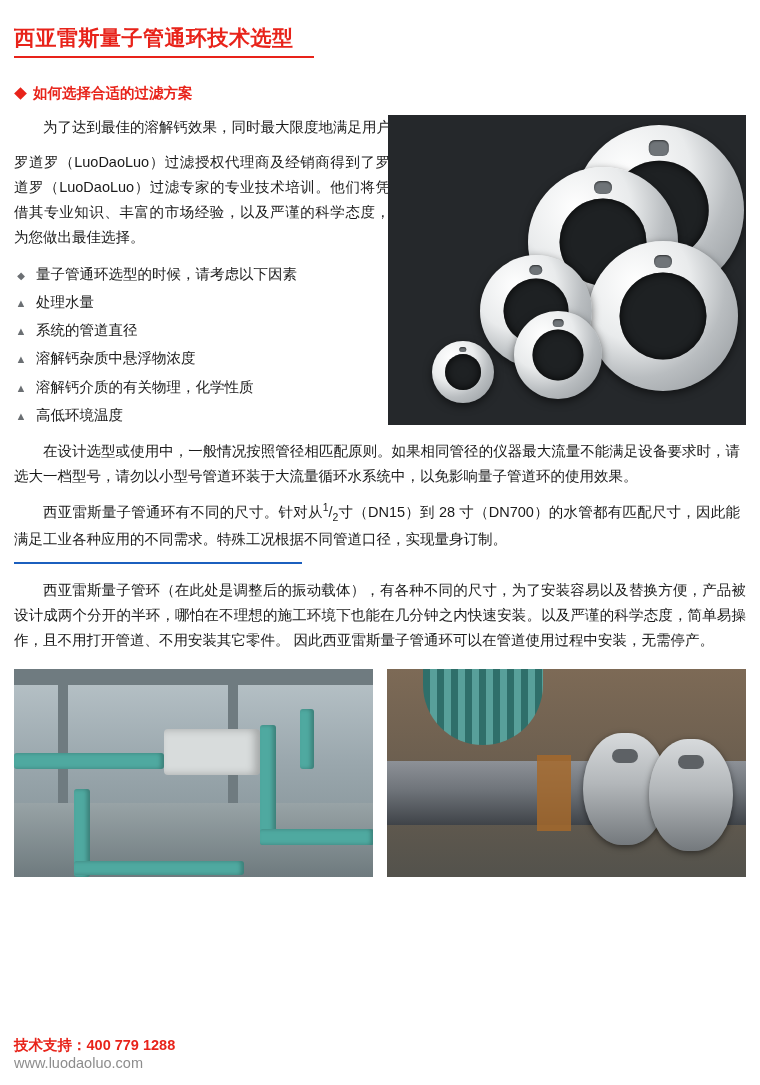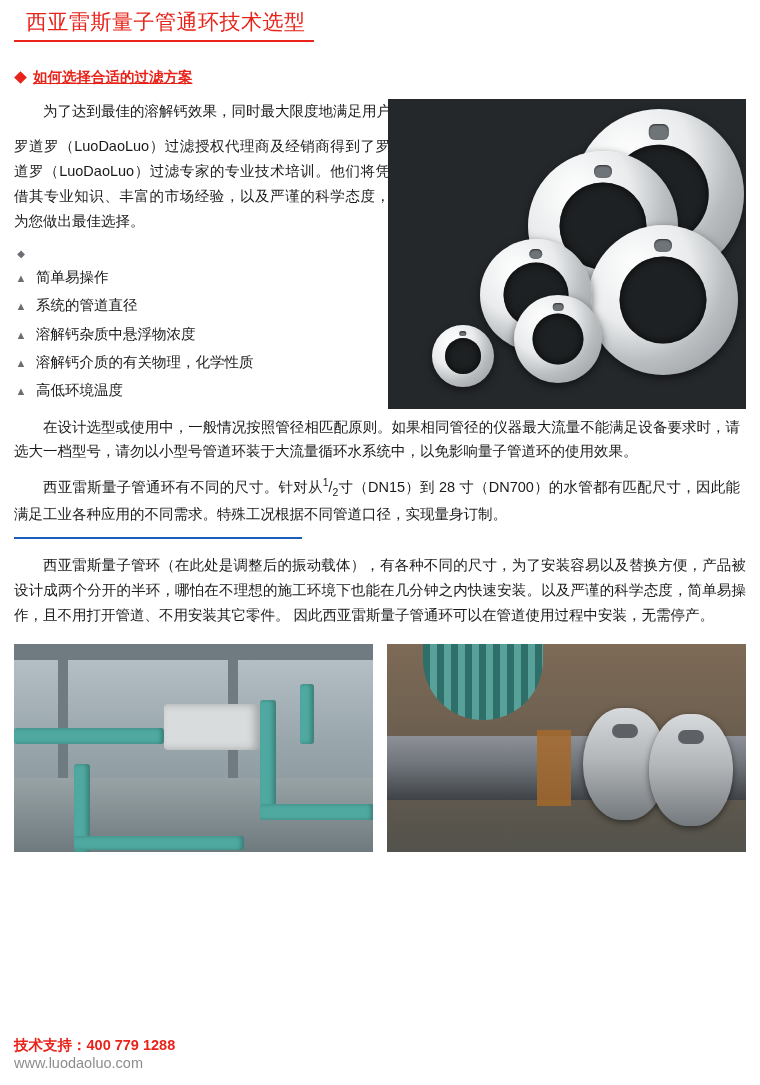--- a/index.html
+++ b/index.html
@@ -20,24 +20,24 @@
     width: 760px;
     height: 1085px;
     box-sizing: border-box;
     padding: 0 14px;
   }
 
   
   .title-main {
     color: #e8231a;
     font-size: 21px;
-    font-weight: normal;
+    font-weight: bold;
     letter-spacing: 0.5px;
-    padding-top: 8px;
-    margin: 0 0 4px 12px;
+    padding-top: 24px;
+    margin: 0 0 4px 0;
   }
   .title-underline {
     height: 2px;
     background: #e8231a;
     width: 300px;
     margin-bottom: 26px;
   }
   .title-section {
     color: #1b5fbe;
     font-size: 19px;
@@ -63,21 +63,20 @@
     height: 9px;
     background: #e8231a;
     transform: rotate(45deg);
     flex: 0 0 auto;
     margin-left: 2px;
   }
   .subhead-text {
     color: #e8231a;
     font-size: 14.5px;
     font-weight: bold;
-    text-decoration: underline;
   }
 
   
   p.body {
     font-size: 14.5px;
     line-height: 1.72;
     margin: 0 0 10px 0;
     text-align: justify;
   }
   .indent { text-indent: 2em; }
@@ -239,24 +238,25 @@
         </div>
     </div>
 
     <div class="left-col">
       <p class="body indent" style="width:726px;">为了达到最佳的溶解钙效果，同时最大限度地满足用户的要求，请咨询罗道罗（LuoDaoLuo）过滤经销商。</p>
       <p class="body">罗道罗（LuoDaoLuo）过滤授权代理商及经销商得到了罗道罗（LuoDaoLuo）过滤专家的专业技术培训。他们将凭借其专业知识、丰富的市场经验，以及严谨的科学态度，为您做出最佳选择。</p>
 
       <ul class="bullets">
         <li>
           <span class="mk dia">◆</span>
-        </li>
-        <li>
-          <span class="mk tri">▲</span>
-          <span>简单易操作</span>
+          <span>量子管通环选型的时候，请考虑以下因素</span>
+        </li>
+        <li>
+          <span class="mk tri">▲</span>
+          <span>处理水量</span>
         </li>
         <li>
           <span class="mk tri">▲</span>
           <span>系统的管道直径</span>
         </li>
         <li>
           <span class="mk tri">▲</span>
           <span>溶解钙杂质中悬浮物浓度</span>
         </li>
         <li>

